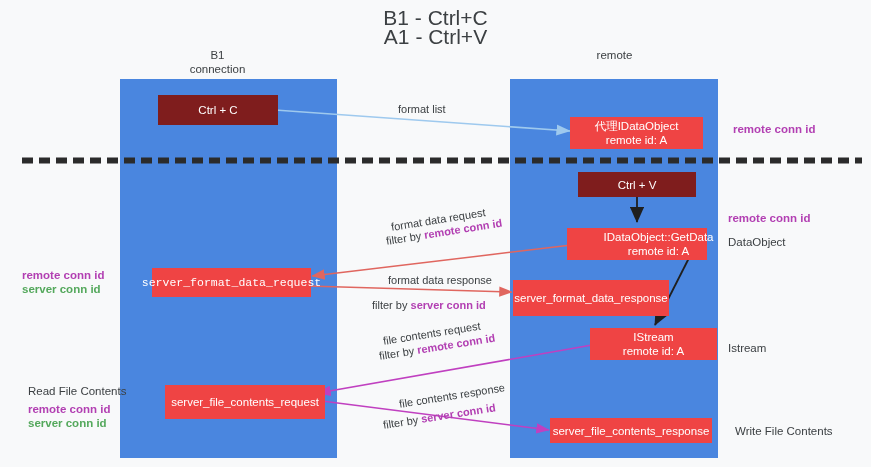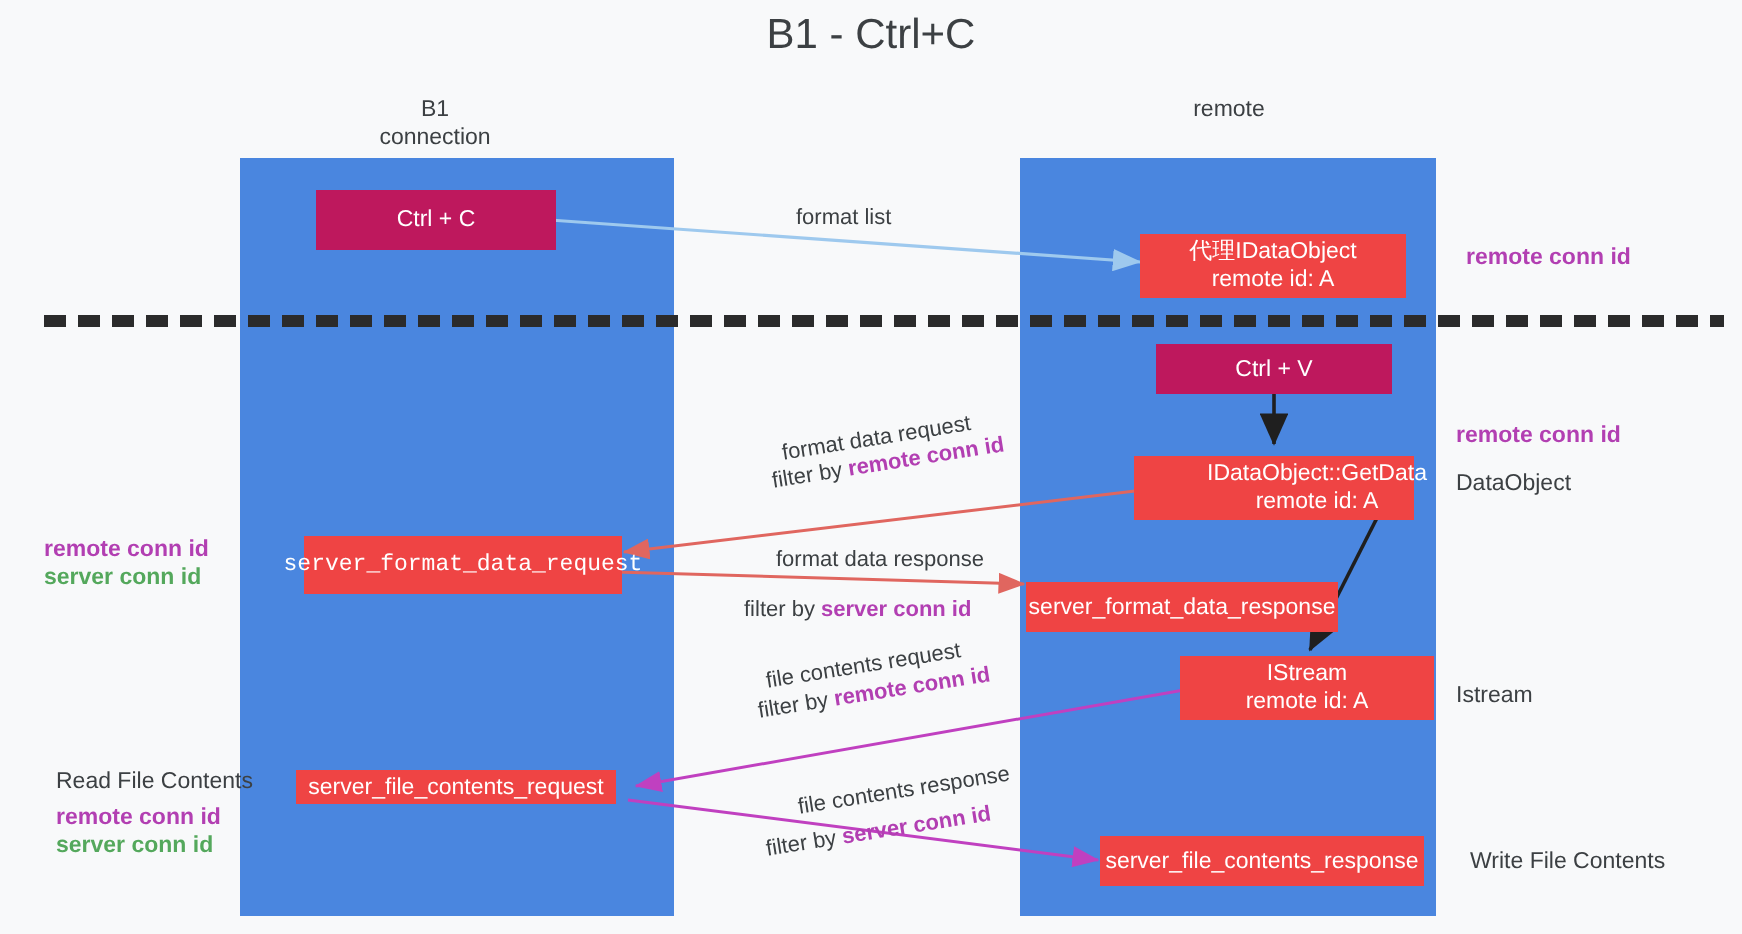--- a/index.html
+++ b/index.html
@@ -27,21 +27,21 @@
   
   .lane{position:absolute;background:#4a86df;}
 
   
   .node{
     position:absolute;
     display:flex;align-items:center;justify-content:center;
     text-align:center;color:#ffffff;font-size:11.5px;line-height:14px;
     box-sizing:border-box;padding:2px 4px;
   }
-  .node.green{background:#be185d;}
+  .node.green{background:#7f1d1d;}
   .node.orange{background:#ef4444;}
 
   
   .side-label{position:absolute;font-size:11.5px;line-height:15px;color:#3c4043;white-space:nowrap;}
   .side-label.purple{color:#b23fb2;font-weight:bold;}
   .side-label.green{color:#54a85c;font-weight:bold;}
 
   
   .edge-label{
     position:absolute;font-size:11px;line-height:14px;color:#3c4043;
@@ -53,20 +53,21 @@
 
   svg.overlay{position:absolute;left:0;top:0;width:871px;height:467px;pointer-events:none;}
 </style>
 </head>
 <body>
 
 <div id="canvas">
 
   <div class="title">
     <div>B1 - Ctrl+C</div>
+    <div>A1 - Ctrl+V</div>
   </div>
 
   <div class="col-head" style="left:155px;top:48px;width:125px;">
     <div>B1</div>
     <div>connection</div>
   </div>
   <div class="col-head" style="left:552px;top:48px;width:125px;">
     <div>remote</div>
   </div>
 
@@ -121,30 +122,30 @@
 
   <div class="node orange" style="left:567px;top:228px;width:140px;height:32px;flex-direction:column;padding-left:47px;">
     <span>IDataObject::GetData</span>
     <span>remote id: A</span>
   </div>
 
   <div class="node orange" style="left:152px;top:268px;width:159px;height:29px;font-family:Liberation Mono, monospace;">
     <span>server_format_data_request</span>
   </div>
 
-  <div class="node orange" style="left:513px;top:280px;width:156px;height:25px;margin-top:11px;">
+  <div class="node orange" style="left:513px;top:280px;width:156px;height:36px;">
     <span>server_format_data_response</span>
   </div>
 
   <div class="node orange" style="left:590px;top:328px;width:127px;height:32px;flex-direction:column;">
     <span>IStream</span>
     <span>remote id: A</span>
   </div>
 
-  <div class="node orange" style="left:148px;top:385px;width:160px;height:17px;">
+  <div class="node orange" style="left:165px;top:385px;width:160px;height:34px;">
     <span>server_file_contents_request</span>
   </div>
 
   <div class="node orange" style="left:550px;top:418px;width:162px;height:25px;">
     <span>server_file_contents_response</span>
   </div>
 
   <div class="edge-label flat" style="left:398px;top:102px;">
     <span>format list</span>
   </div>

